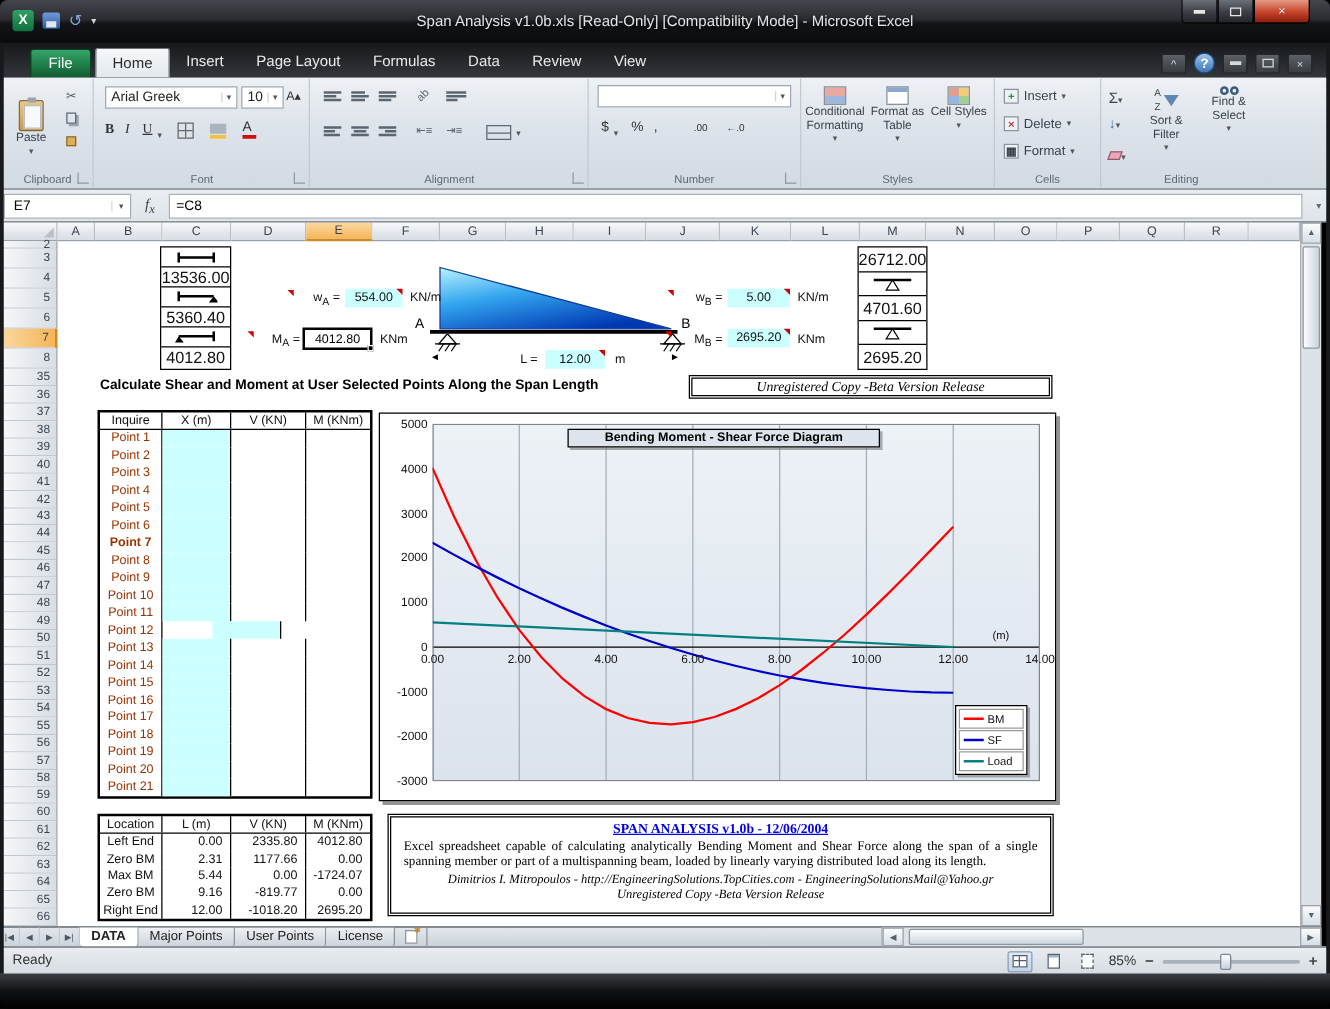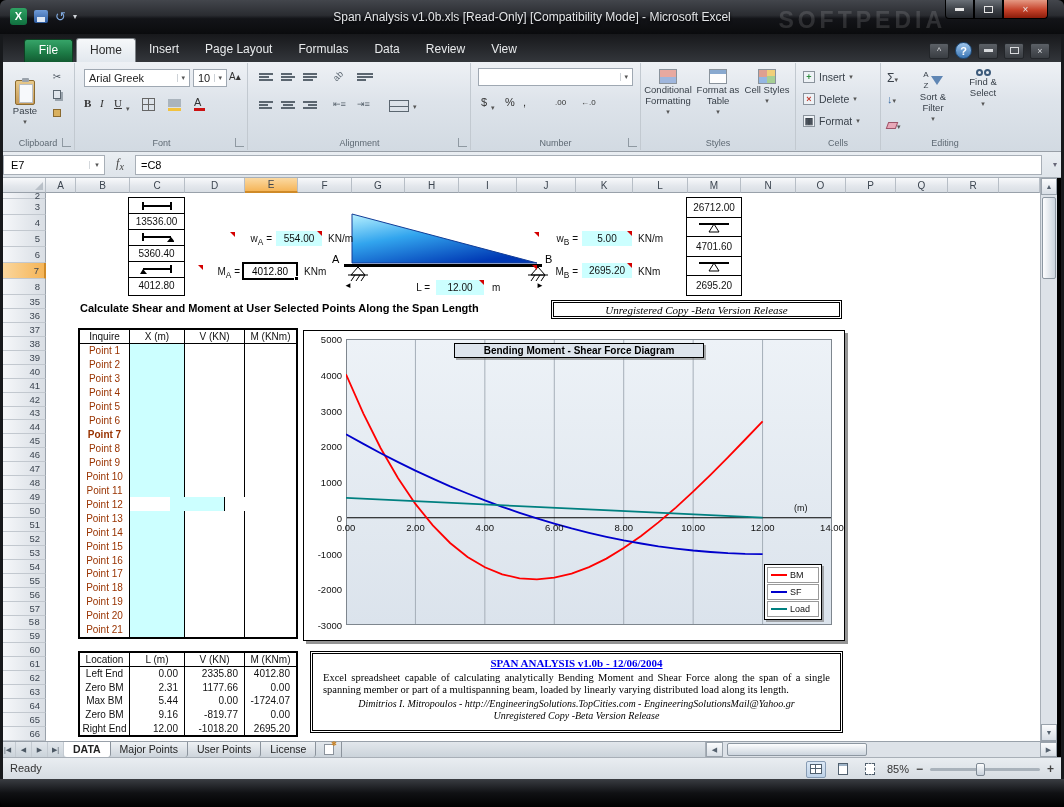--- a/index.html
+++ b/index.html
@@ -126,21 +126,21 @@
   .red-mark { position:absolute; width:0; height:0;
     border-top:5px solid #d40000; border-left:5px solid transparent; }
   .sel-cell { position:absolute; background:#fff; border:2px solid #000;
     font-size:10px; display:flex; align-items:center; justify-content:center; }
   .handle { position:absolute; right:-3px; bottom:-3px; width:5px; height:5px;
     background:#000; border:1px solid #fff; }
   .lbl { position:absolute; font-size:10px; color:#111; text-align:right; }
   .unit { position:absolute; font-size:10px; color:#111; }
   .panel { position:absolute; border:1px solid #000; background:#fff; }
   .prow { border-bottom:1px solid #000; display:flex; align-items:center; justify-content:center;
-    font-size:10px; color:#111; }
+    font-size:13px; color:#111; }
   .prow:last-child { border-bottom:none; }
   .dbl-box { position:absolute; border:1px solid #000; background:#fff; }
   .dbl-box::after { content:""; position:absolute; inset:1px; border:1px solid #000; pointer-events:none; }
   .unreg-text { position:absolute; inset:0; display:flex; align-items:center; justify-content:center;
     font-family:"Liberation Serif",serif; font-style:italic; font-size:11px; }
   .sec-title { position:absolute; font-size:11px; font-weight:bold; color:#000; }
 
   .ptable { position:absolute; border:2px solid #000; background:#fff; width:220px; }
   .trow { display:flex; }
   .thead { border-bottom:1px solid #000; }
@@ -243,21 +243,20 @@
 
 <div class="window">
 
   <div class="titlebar">
     <div class="qat">
       <div class="xl-logo">X</div>
       <div class="save-ico"></div>
       <div class="undo-ico">↺</div>
       <div class="qat-arrow">▾</div>
     </div>
-    <div class="watermark">SOFTPEDIA</div>
     <div class="title-text">Span Analysis v1.0b.xls  [Read-Only]  [Compatibility Mode]  -  Microsoft Excel</div>
     <div class="winbtns">
       <div class="winbtn">
           <span class="glyph-min"></span>
         </div>
       <div class="winbtn">
           <span class="glyph-max"></span>
         </div>
       <div class="winbtn close">×</div>
     </div>
@@ -511,21 +510,21 @@
         <div class="rh" style="height: 13.94px;">48</div>
         <div class="rh" style="height: 13.94px;">49</div>
         <div class="rh" style="height: 13.94px;">50</div>
         <div class="rh" style="height: 13.94px;">51</div>
         <div class="rh" style="height: 13.94px;">52</div>
         <div class="rh" style="height: 13.94px;">53</div>
         <div class="rh" style="height: 13.94px;">54</div>
         <div class="rh" style="height: 13.94px;">55</div>
         <div class="rh" style="height: 13.94px;">56</div>
         <div class="rh" style="height: 13.94px;">57</div>
-        <div class="rh" style="height: 13.94px; font-family: Liberation Mono, monospace;">58</div>
+        <div class="rh" style="height: 13.94px;">58</div>
         <div class="rh" style="height: 13.94px;">59</div>
         <div class="rh" style="height: 13.94px;">60</div>
         <div class="rh" style="height: 13.94px;">61</div>
         <div class="rh" style="height: 13.94px;">62</div>
         <div class="rh" style="height: 13.94px;">63</div>
         <div class="rh" style="height: 13.94px;">64</div>
         <div class="rh" style="height: 13.94px;">65</div>
         <div class="rh" style="height: 13.94px;">66</div>
       </div>
 

